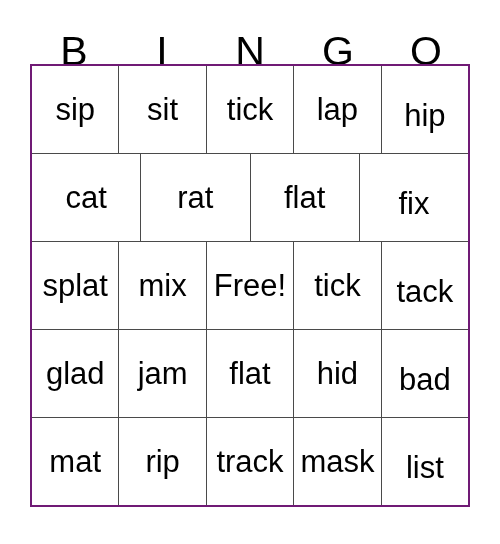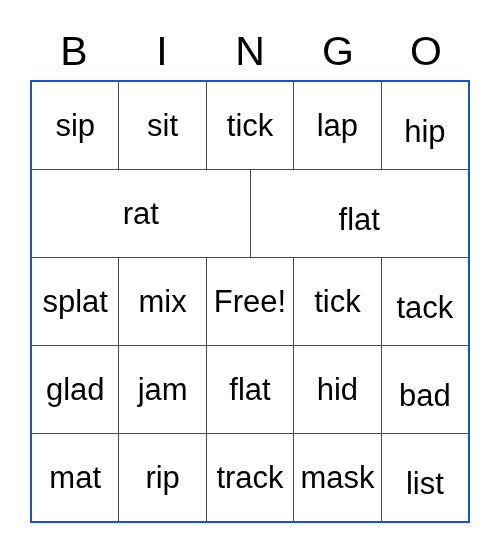--- a/index.html
+++ b/index.html
@@ -42,25 +42,25 @@
     line-height: 1;
     font-weight: 400;
     letter-spacing: 0;
     color: #000000;
   }
 
   
   #bingo-grid {
     position: absolute;
     left: 30px;
-    top: 80px;
+    top: 64px;
     width: 440px;
     height: 443px;
     box-sizing: border-box;
-    border: 2px solid #1d4ed8;
+    border: 2px solid #701a75;
     display: flex;
     flex-direction: column;
     background: #ffffff;
   }
   .bingo-row {
     flex: 1 1 0;
     display: flex;
     min-height: 0;
     border-bottom: 1px solid #4a4a4a;
   }
@@ -104,22 +104,24 @@
 
     <div class="bingo-row">
       <div class="bingo-cell">sip</div>
       <div class="bingo-cell">sit</div>
       <div class="bingo-cell">tick</div>
       <div class="bingo-cell">lap</div>
       <div class="bingo-cell">hip</div>
     </div>
 
     <div class="bingo-row">
+      <div class="bingo-cell">cat</div>
       <div class="bingo-cell">rat</div>
       <div class="bingo-cell">flat</div>
+      <div class="bingo-cell">fix</div>
     </div>
 
     <div class="bingo-row">
       <div class="bingo-cell">splat</div>
       <div class="bingo-cell">mix</div>
       <div class="bingo-cell">Free!</div>
       <div class="bingo-cell">tick</div>
       <div class="bingo-cell">tack</div>
     </div>
 

